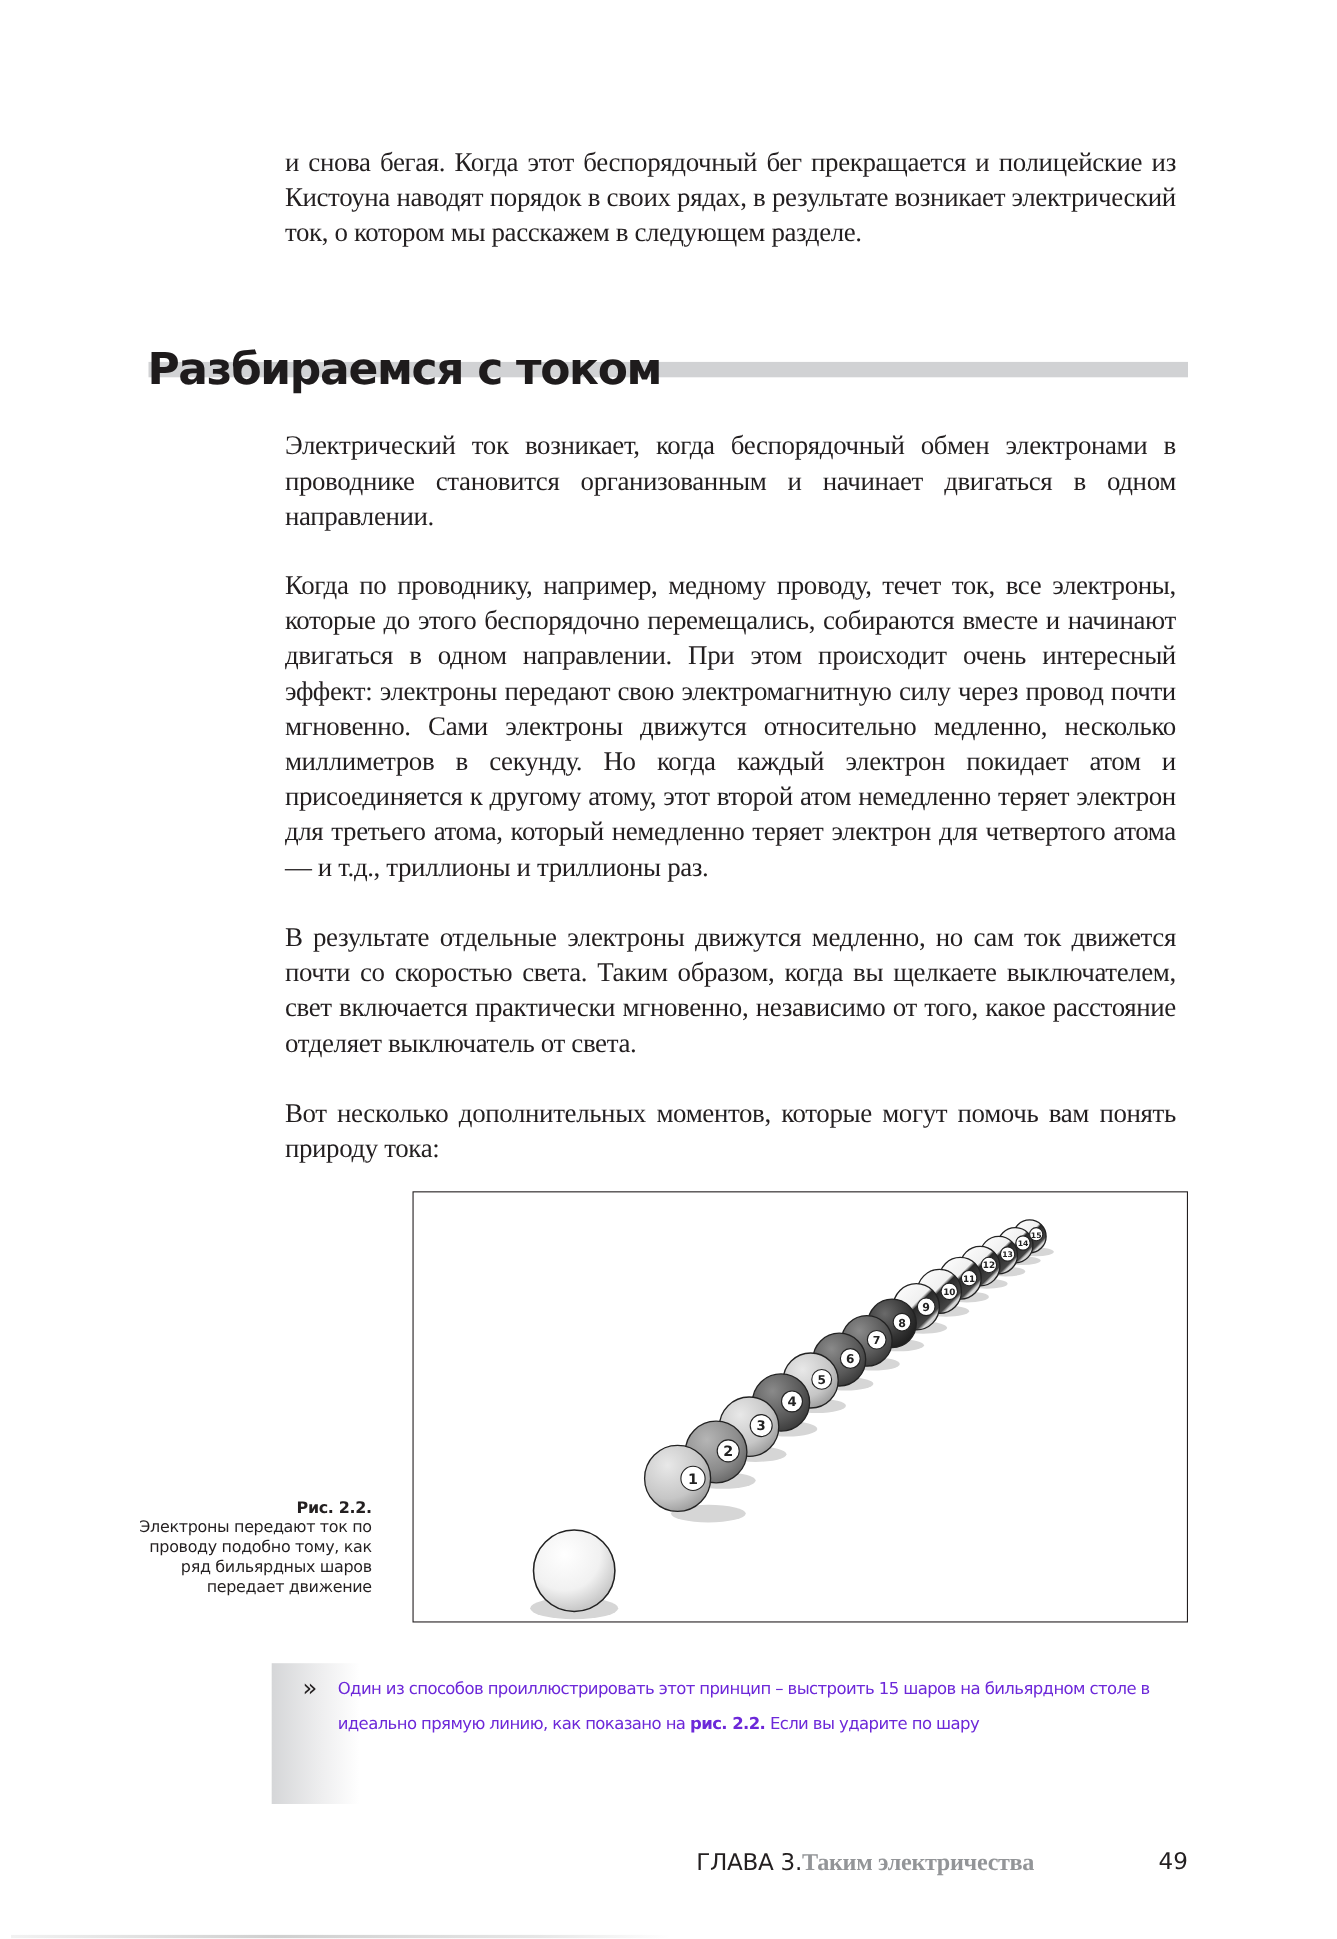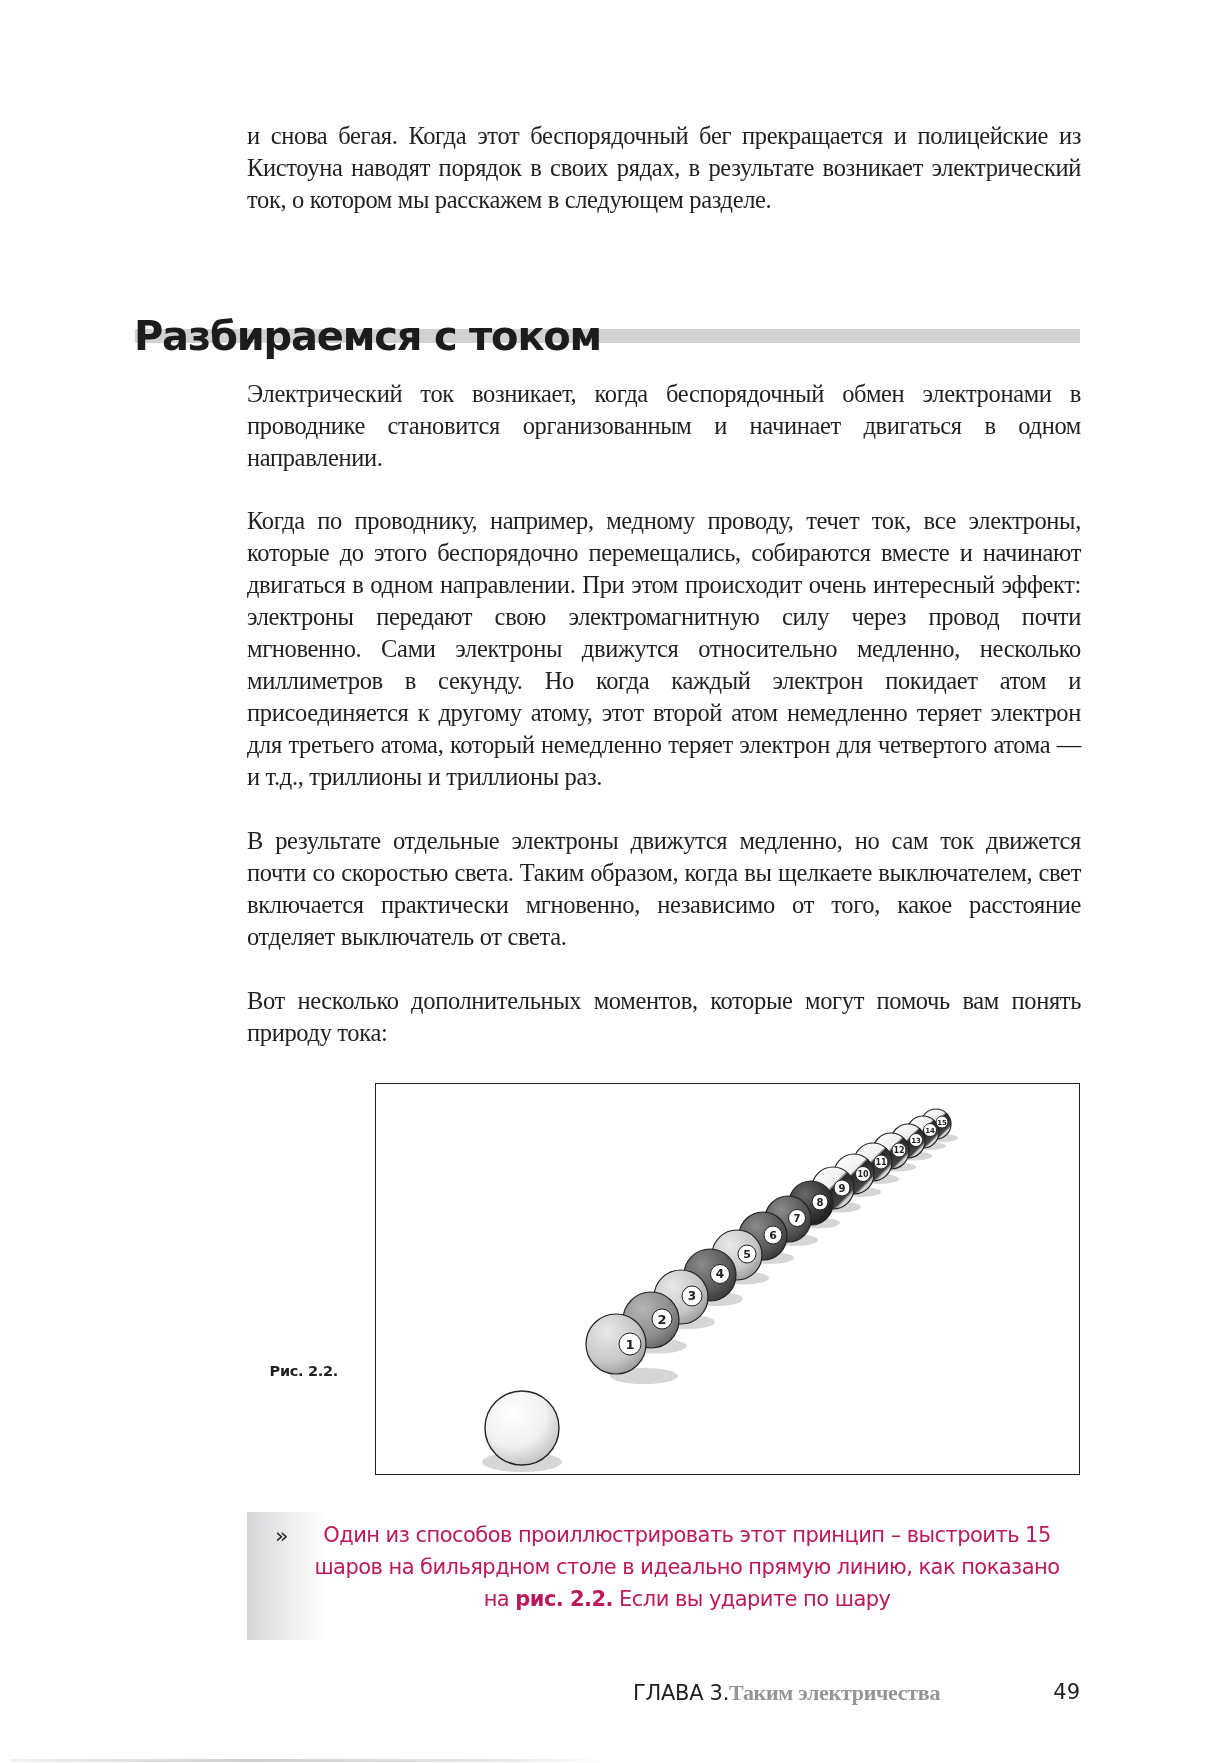--- a/index.html
+++ b/index.html
@@ -6,21 +6,21 @@
     body {
       width: 1215px; height: 1763px; position: relative; overflow: hidden;
       color: #231f20;
     }
     .body-text {
       position: absolute; left: 247px; width: 834px;
       font-family: "Liberation Serif", "DejaVu Serif", serif;
       font-size: 24.5px; line-height: 32px; text-align: justify;
       letter-spacing: -0.35px; color: #231f20;
     }
-    .body-text p { margin: 0; }
+    .body-text p { margin: 12px; }
     .heading {
       position: absolute; left: 134px; top: 282px;
       font-family: "DejaVu Sans", "Liberation Sans", sans-serif;
       font-weight: bold; font-size: 40px; letter-spacing: -1.2px;
       color: #1e1b1c; z-index: 2; line-height: 50px; margin-top: 29px;
     }
     .heading-bar {
       position: absolute; left: 135px; top: 329px; width: 945px; height: 14px;
       background: #d1d2d4; z-index: 1;
     }
@@ -40,21 +40,21 @@
       background: linear-gradient(to right, #d5d6d8 0px, #eeeeef 45px, #ffffff 80px);
     }
     .bullet-mark {
       position: absolute; left: 275px; top: 1523px;
       font-family: "DejaVu Sans", "Liberation Sans", sans-serif; font-size: 22px;
       color: #231f20;
     }
     .bullet-text {
       position: absolute; left: 307px; top: 1519px; width: 760px;
       font-family: "DejaVu Sans", "Liberation Sans", sans-serif;
-      font-size: 21px; line-height: 32px; letter-spacing: -0.55px; color: #be185d; text-align: center;
+      font-size: 15px; line-height: 32px; letter-spacing: -0.55px; color: #6d28d9;
     }
     .bullet-text b { font-weight: bold; }
     .footer {
       position: absolute; top: 1680px; left: 633px; width: 447px; height: 34px;
     }
     .footer .chapter {
       position: absolute; left: 0; top: 0;
       font-family: "DejaVu Sans", "Liberation Sans", sans-serif; font-size: 21px;
       color: #231f20; letter-spacing: -0.3px;
     }
@@ -89,20 +89,21 @@
 </div>
 <div class="body-text" style="top:825px;">
   <p>В результате отдельные электроны движутся медленно, но сам ток движется почти со скоростью света. Таким образом, когда вы щелкаете выключателем, свет включается практически мгновенно, независимо от того, какое расстояние отделяет выключатель от света.</p>
 </div>
 <div class="body-text" style="top:985px;">
   <p>Вот несколько дополнительных моментов, которые могут помочь вам понять природу тока:</p>
 </div>
 
 <div class="caption">
   <div class="fig-label">Рис. 2.2.</div>
+  <div>Электроны передают ток по проводу подобно тому, как ряд бильярдных шаров передает движение</div>
 </div>
 
 <div class="figure-box">
   <svg width="703" height="390" viewBox="0 0 703 390">
     <defs>
       <radialGradient id="gWhite" cx="0.38" cy="0.3" r="0.8">
         <stop offset="0" stop-color="#ffffff"></stop>
         <stop offset="0.55" stop-color="#f1f1f1"></stop>
         <stop offset="1" stop-color="#b8b8b8"></stop>
       </radialGradient>

